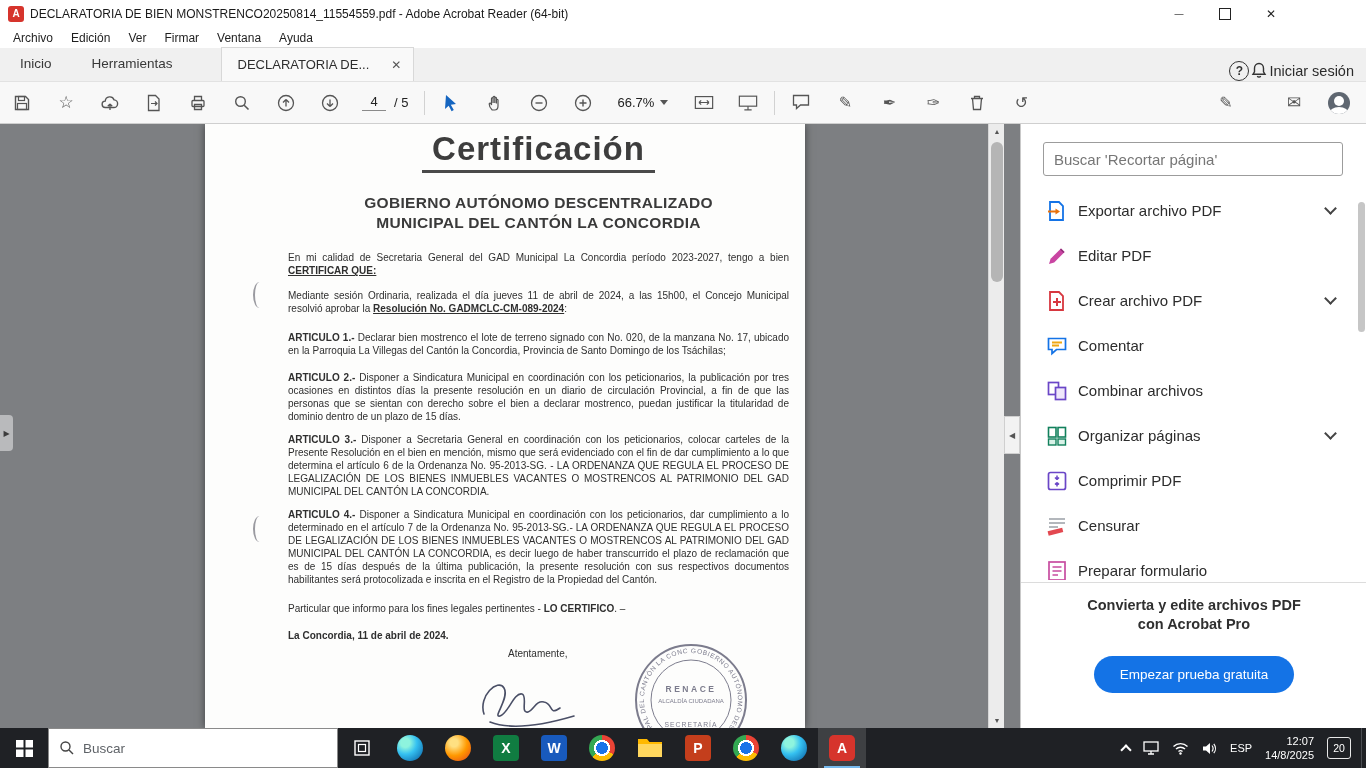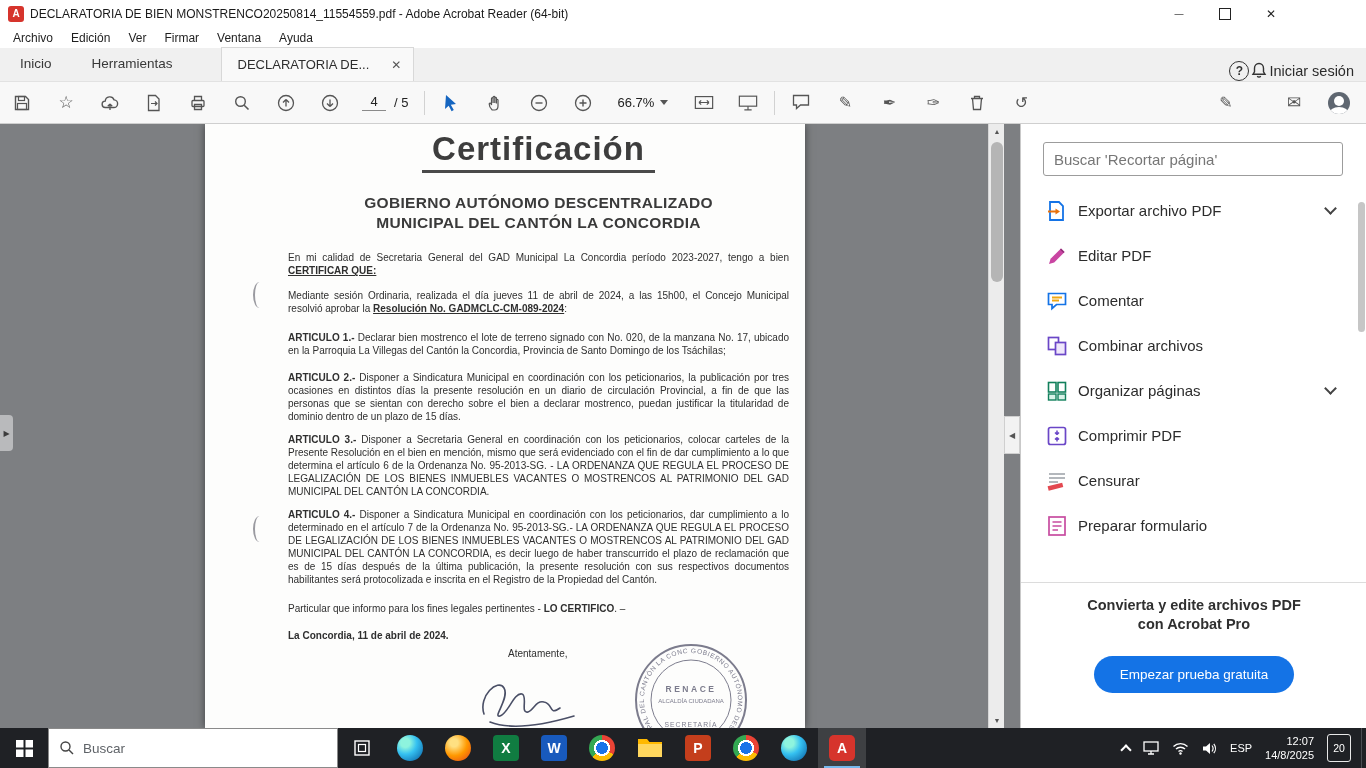--- a/index.html
+++ b/index.html
@@ -132,21 +132,21 @@
   .ic-chrome { background:radial-gradient(circle at 50% 50%, #1a73e8 0 6px, #fff 6px 8px, rgba(0,0,0,0) 8px),
                conic-gradient(#ea4335 0 120deg, #fbbc05 120deg 225deg, #34a853 225deg 360deg); }
   .ic-ppt { background:#c43e1c; }
   .ic-ppt::after { content:"P"; }
   .ic-acrobat { background:#d6342c; border-radius:5px; }
   .ic-acrobat::after { content:"A"; }
   .tray { margin-left:auto; display:flex; align-items:center; gap:13px; padding-right:10px; color:#fff; }
   .tray-chev { width:8px; height:8px; border-left:2px solid #fff; border-top:2px solid #fff; transform:rotate(45deg); margin-top:4px; }
   .tray-txt { font-size:11px; color:#fff; }
   .clock { text-align:right; font-size:11px; line-height:14px; color:#fff; }
-  .notif { display:flex; align-items:center; justify-content:center; min-width:24px; height:28px; border:1px solid #e8e8e8; border-radius:3px; font-size:10.5px; color:#fff; padding:0 1px; }
+  .notif { display:flex; align-items:center; justify-content:center; min-width:24px; height:22px; border:1px solid #e8e8e8; border-radius:3px; font-size:10.5px; color:#fff; padding:0 1px; }
   .show-desktop { width:5px; border-left:1px solid #4a4d52; }
 </style>
 </head>
 <body>
 
 <div id="root">
 
   <div class="titlebar">
     <span class="app-logo"></span>
     <span class="win-title">DECLARATORIA DE BIEN MONSTRENCO20250814_11554559.pdf - Adobe Acrobat Reader (64-bit)</span>
@@ -363,20 +363,30 @@
               <svg width="24" height="24" viewBox="0 0 24 24">
                 <path d="M4 20l1.6-5.2L16 4.4 19.6 8 9.2 18.4z" fill="#c945a2"></path>
                 <path d="M15.5 5l3.5 3.5" stroke="#8f2f77" stroke-width="1.5"></path>
               </svg>
             </span>
           <span class="tlabel">Editar PDF</span>
         </div>
         <div class="tool-row">
           <span class="ticon">
               <svg width="24" height="24" viewBox="0 0 24 24">
+                <path d="M5 3h9l4 4v14H5z" fill="#fff" stroke="#d7373f" stroke-width="1.8"></path>
+                <path d="M12 9v8M8 13h8" stroke="#d7373f" stroke-width="2"></path>
+              </svg>
+            </span>
+          <span class="tlabel">Crear archivo PDF</span>
+          <span class="chev"></span>
+        </div>
+        <div class="tool-row">
+          <span class="ticon">
+              <svg width="24" height="24" viewBox="0 0 24 24">
                 <path d="M3.5 4.5h17v11h-9l-4.5 4v-4h-3.5z" fill="#fff" stroke="#1473e6" stroke-width="1.7"></path>
                 <path d="M7 8.5h10M7 11.5h7" stroke="#f0a713" stroke-width="1.8"></path>
               </svg>
             </span>
           <span class="tlabel">Comentar</span>
         </div>
         <div class="tool-row">
           <span class="ticon">
               <svg width="24" height="24" viewBox="0 0 24 24">
                 <rect x="3.5" y="3.5" width="10" height="12" fill="#fff" stroke="#6a46c7" stroke-width="1.7"></rect>

